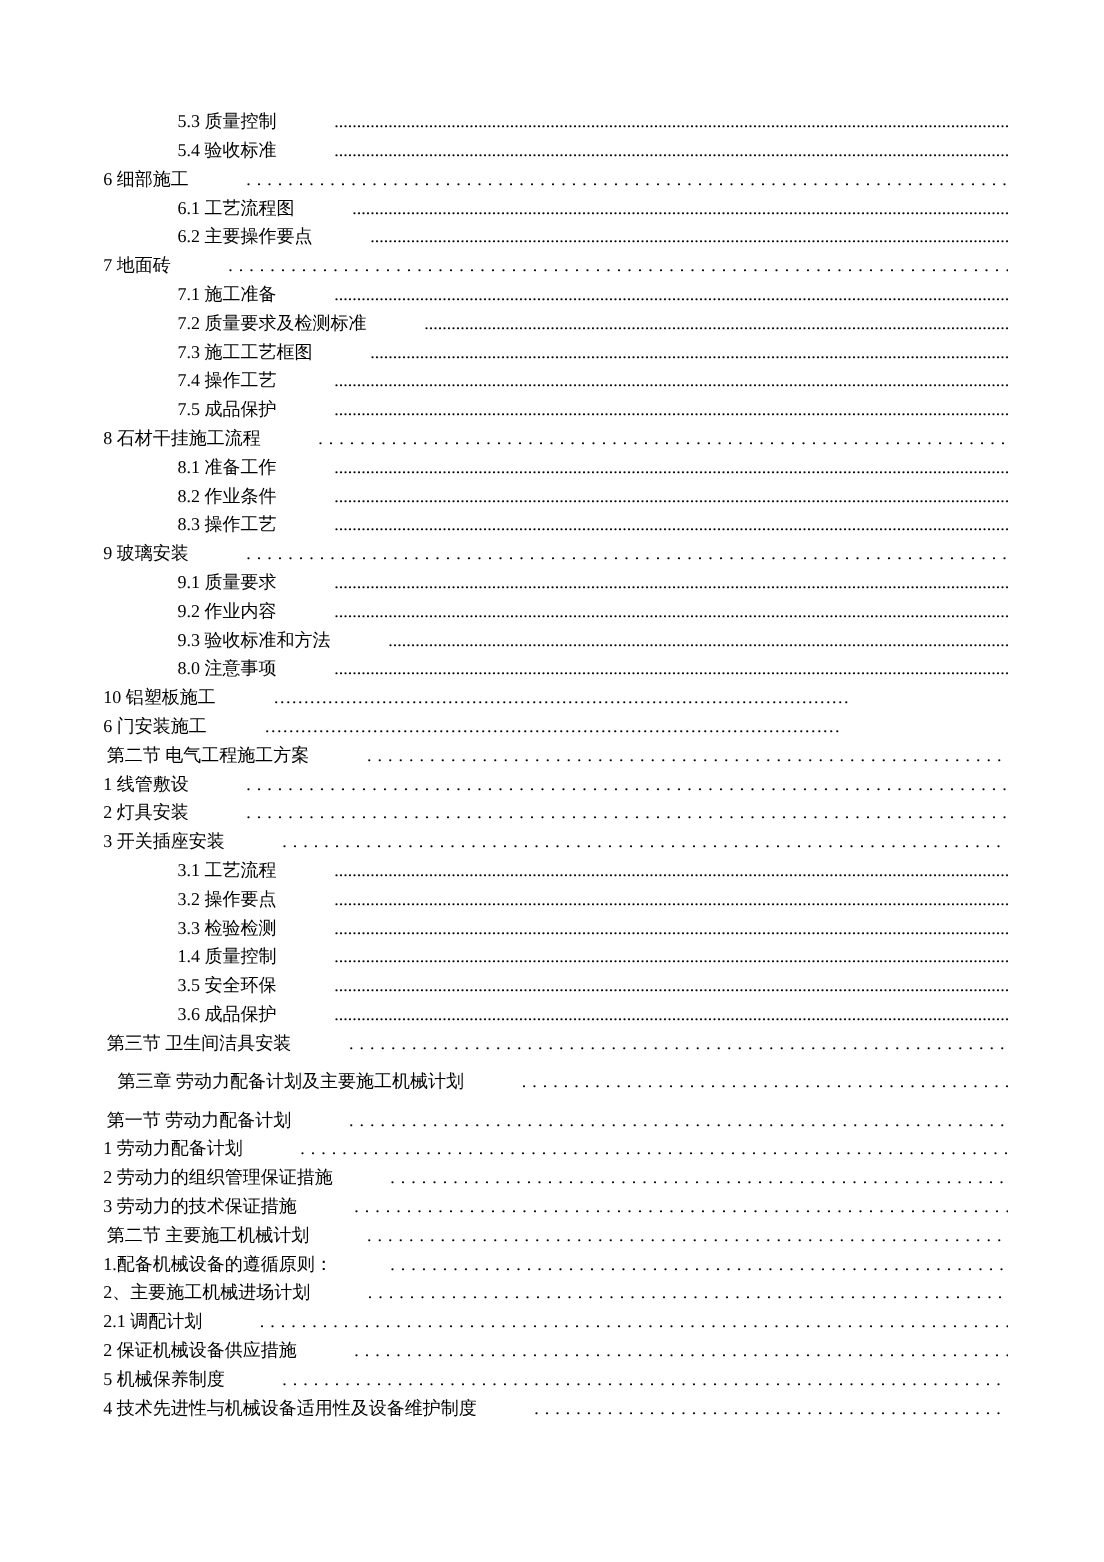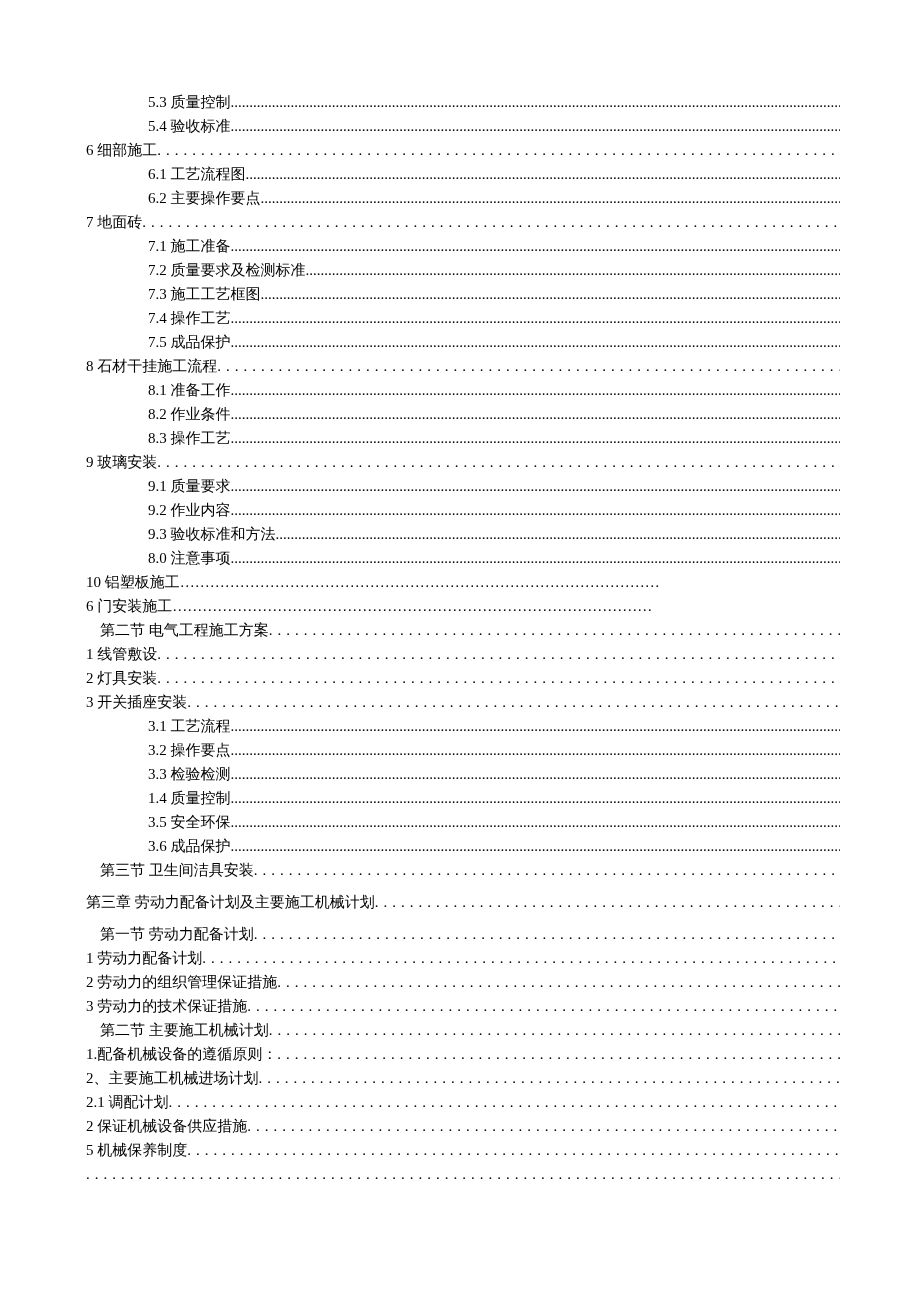--- a/index.html
+++ b/index.html
@@ -15,23 +15,24 @@
     font-family: "SimSun", "宋体", serif;
     font-size: 15px;
     color: #000;
     line-height: 1.6;
   }
   .toc-line {
     display: flex;
     align-items: flex-start;
     white-space: nowrap;
     overflow: hidden;
-  }
-  .lvl-0 { margin-left: 0px; }
-  .lvl-1 { margin-left: 14px; }
+    gap: 48px;
+  }
+  .lvl-0 { margin-left: 12px; }
+  .lvl-1 { margin-left: 3px; }
   .lvl-2 { }
   .lvl-3 { margin-left: 62px; }
   .toc-label {
     flex: 0 0 auto;
   }
   .toc-dots {
     flex: 1 1 auto;
     overflow: hidden;
     min-width: 0;
     letter-spacing: 0px;
@@ -218,15 +219,16 @@
     </div>
     <div class="toc-line lvl-2">
       <span class="toc-label">2 保证机械设备供应措施 </span>
       <span class="toc-dots dots-sparse">............................................................................................</span>
     </div>
     <div class="toc-line lvl-2">
       <span class="toc-label">5 机械保养制度 </span>
       <span class="toc-dots dots-sparse">............................................................................................</span>
     </div>
     <div class="toc-line lvl-2">
+      <span class="toc-label">4 技术先进性与机械设备适用性及设备维护制度 </span>
       <span class="toc-dots dots-sparse">............................................................................................</span>
     </div>
   </div>
 
 </body></html>

